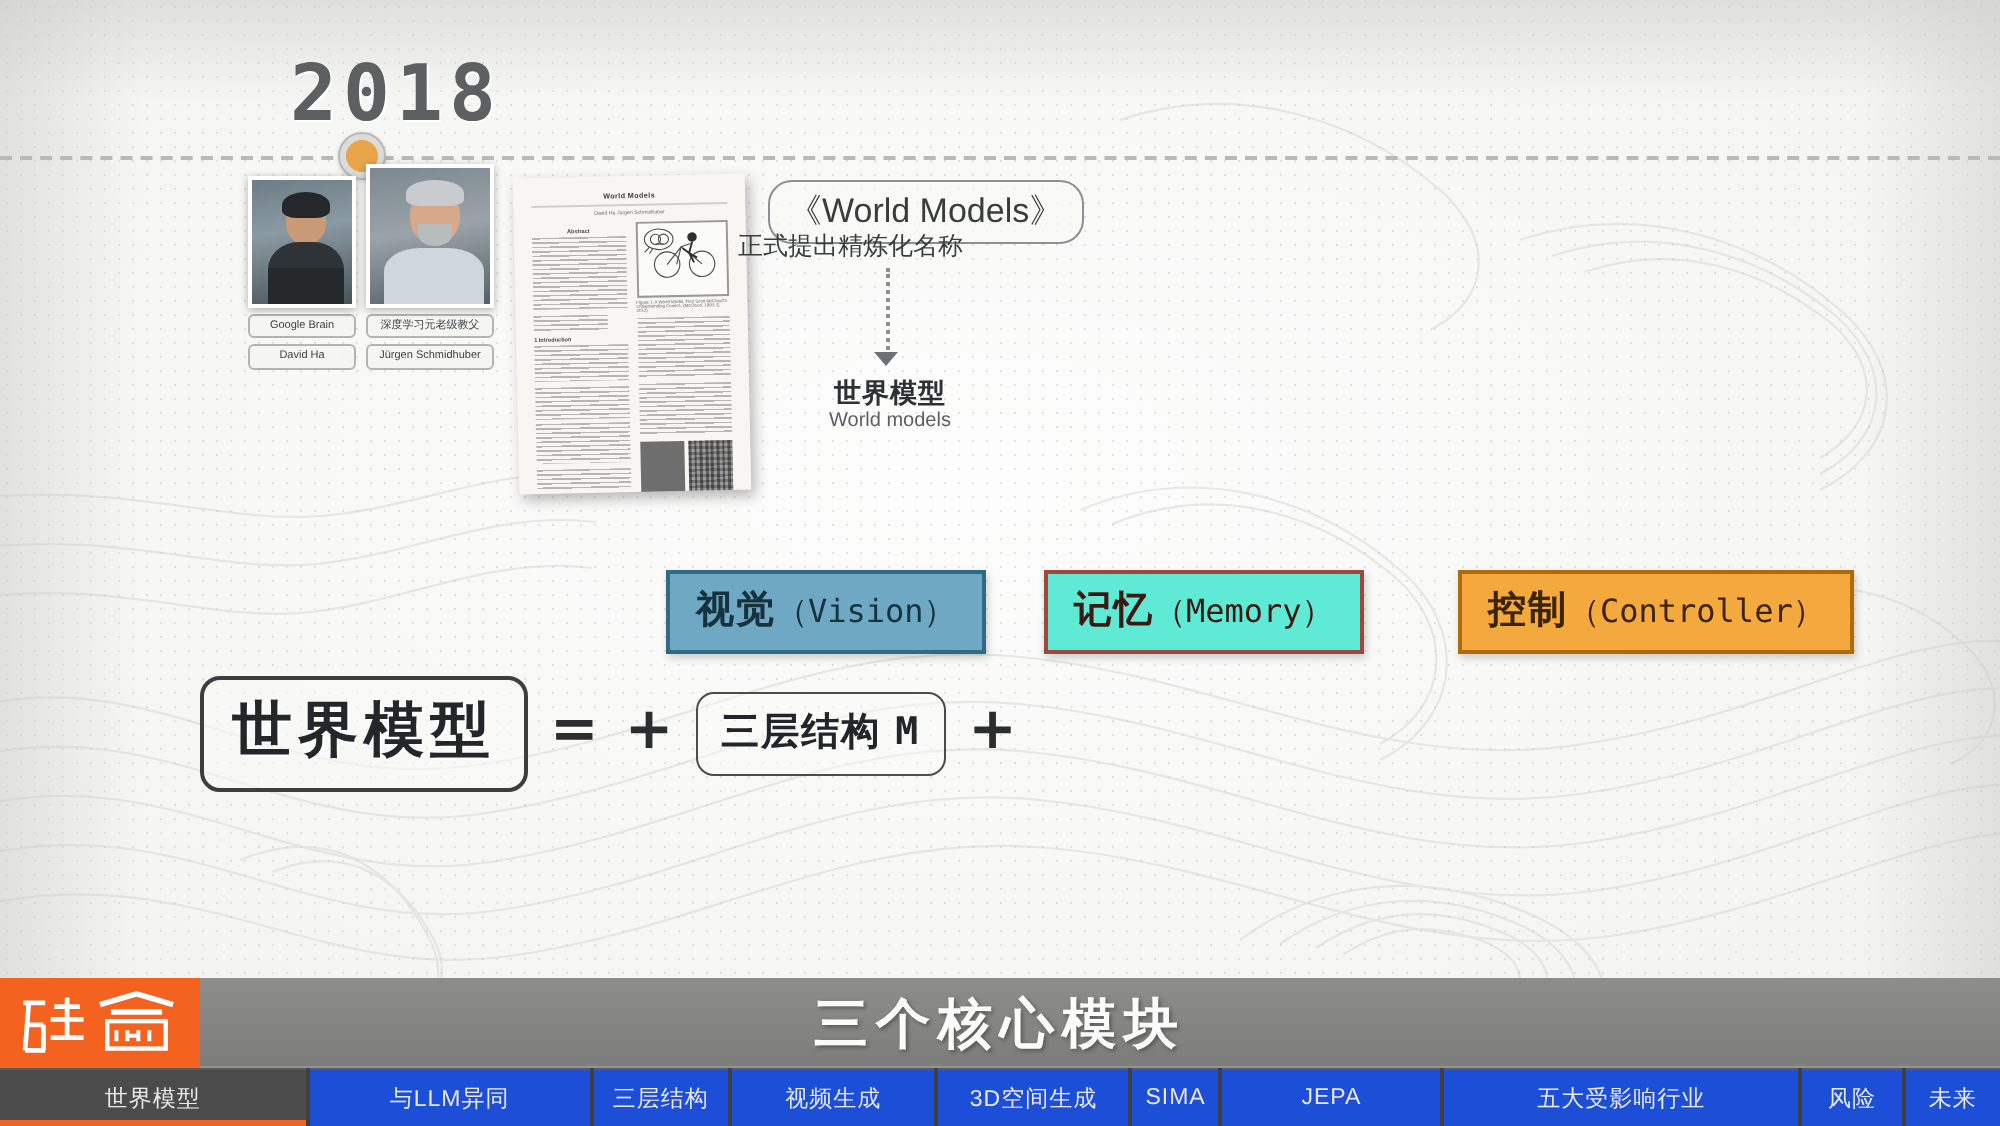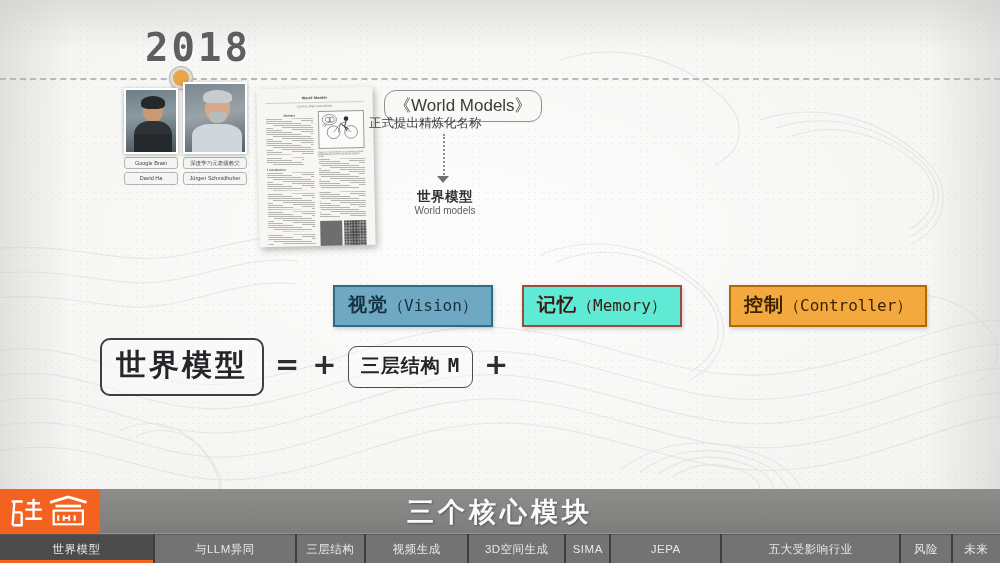--- a/index.html
+++ b/index.html
@@ -279,21 +279,21 @@
 
   .tabbar {
     position: absolute; left: 0; right: 0; bottom: 0;
     height: 29px;
     background: #3f3f3f;
     display: flex;
     gap: 2px;
   }
   .tab {
     position: relative;
-    background: #737373;
+    background: #1d4ed8;
     color: #e8e8e8;
     font-size: 11.5px;
     display: flex; align-items: center; justify-content: center;
     letter-spacing: .5px;
     border-top: 1px solid #5a5a5a;
   }
   .tab.active { background: #4b4b4b; }
   .tab.active::after {
     content: "";
     position: absolute; left: 0; right: 0; bottom: 0;

